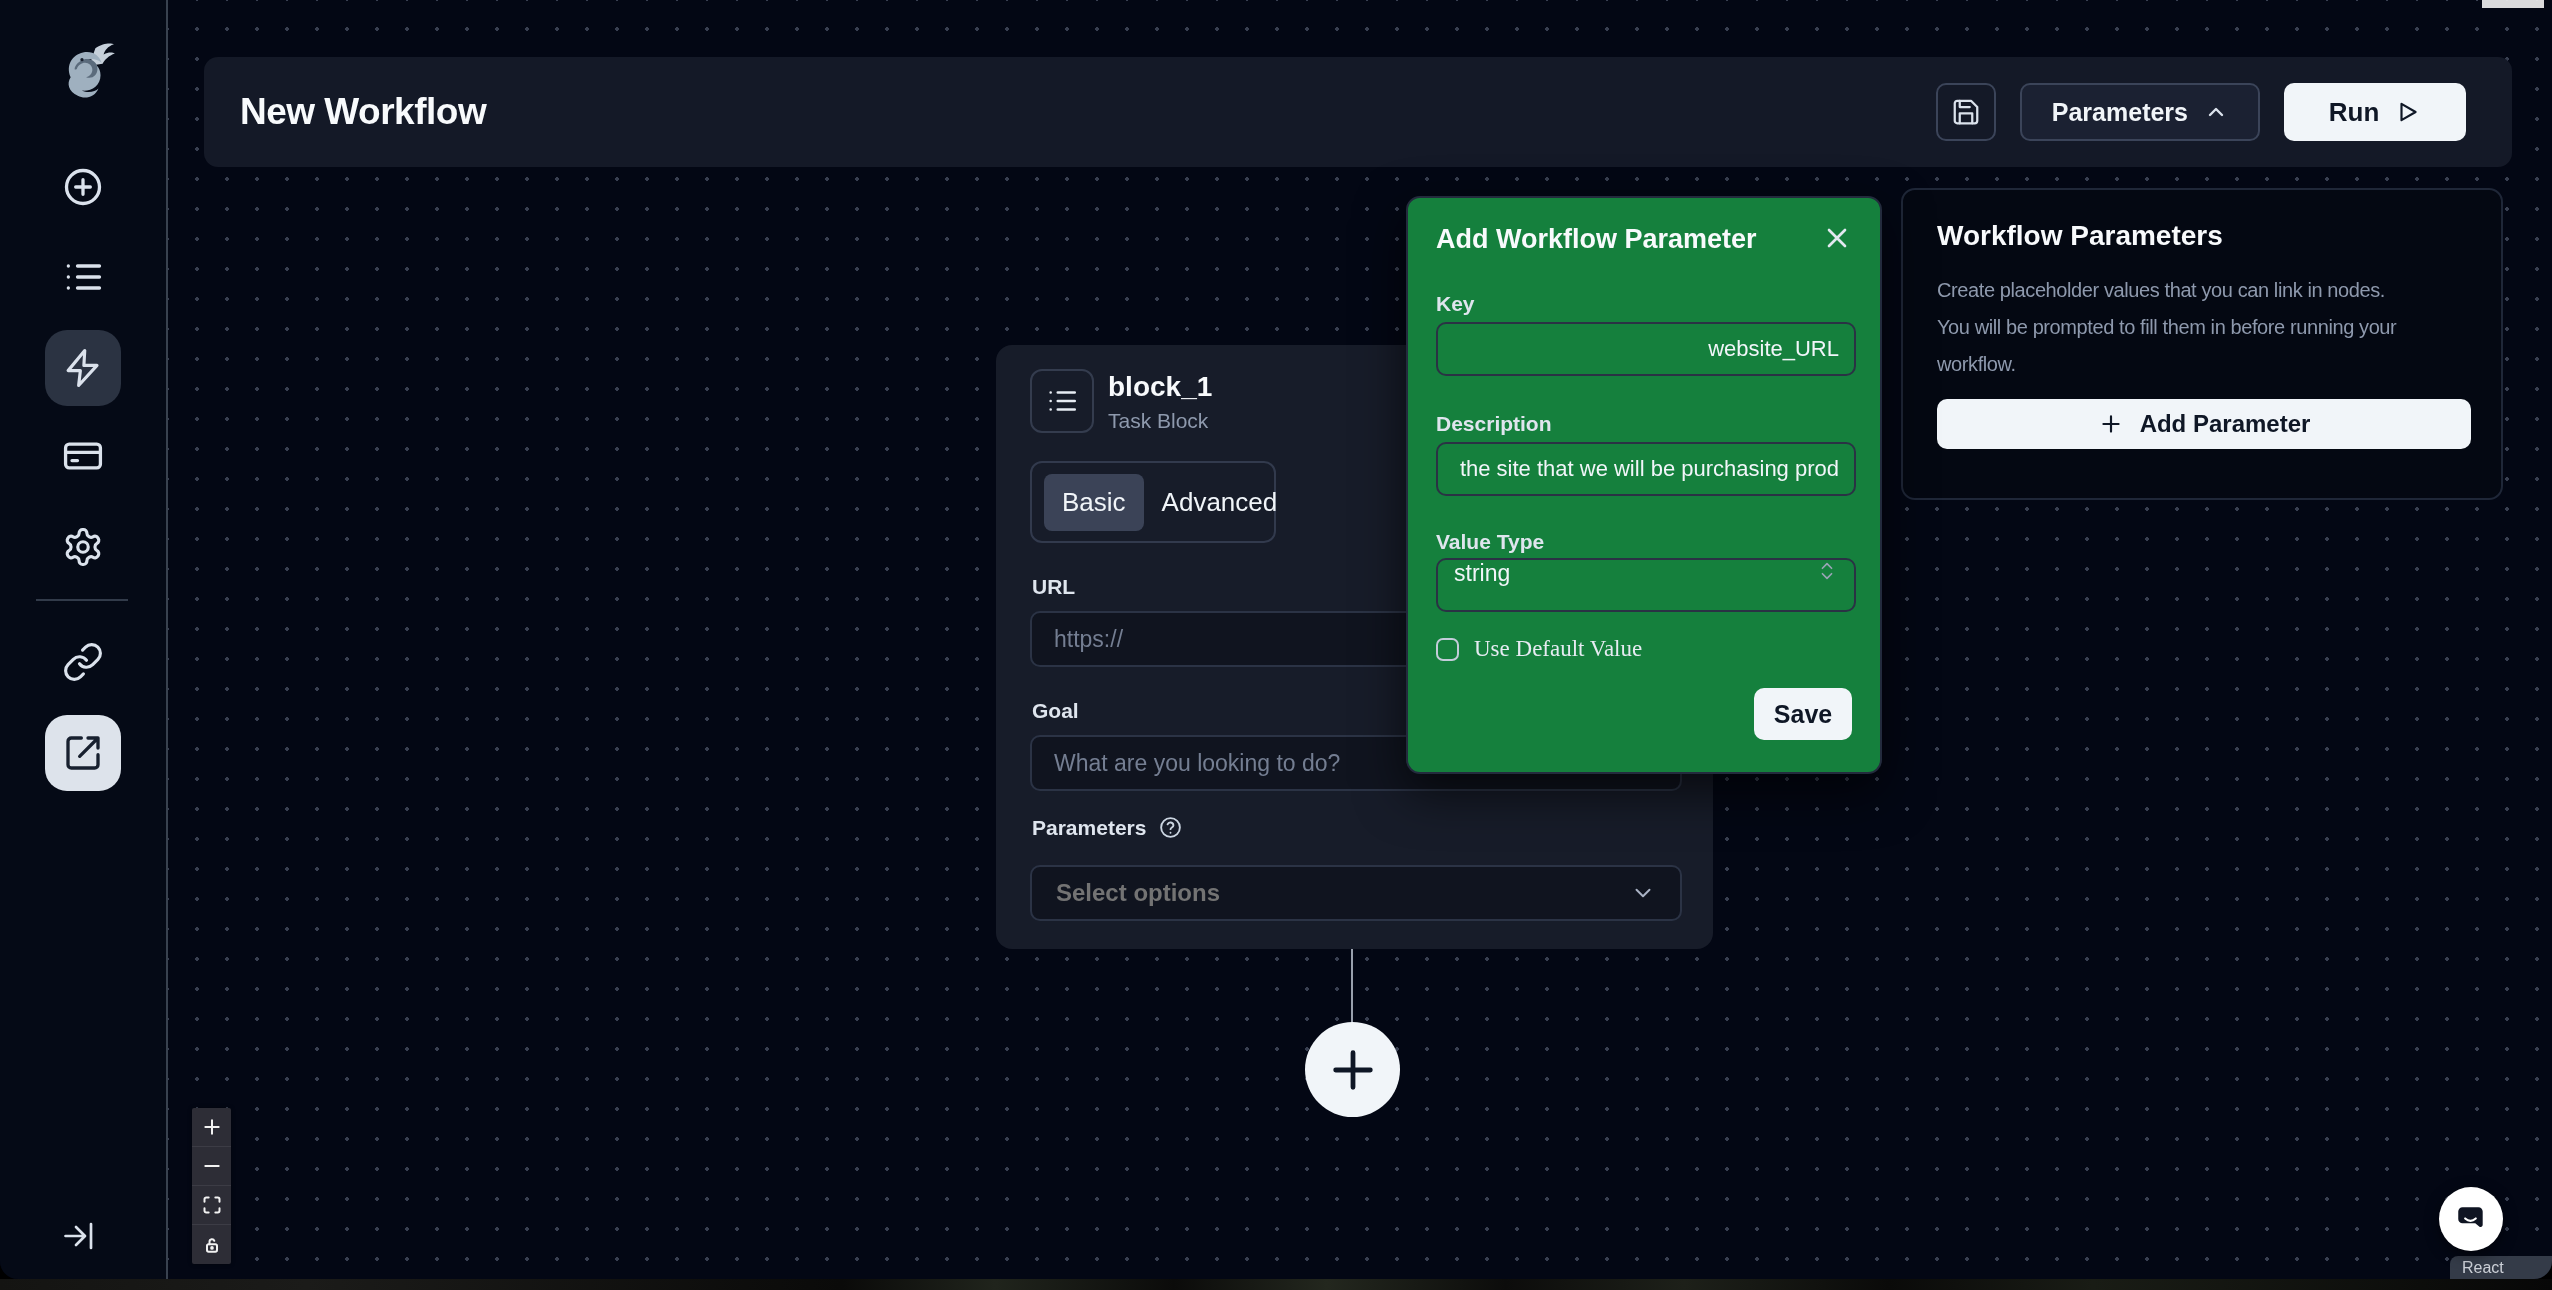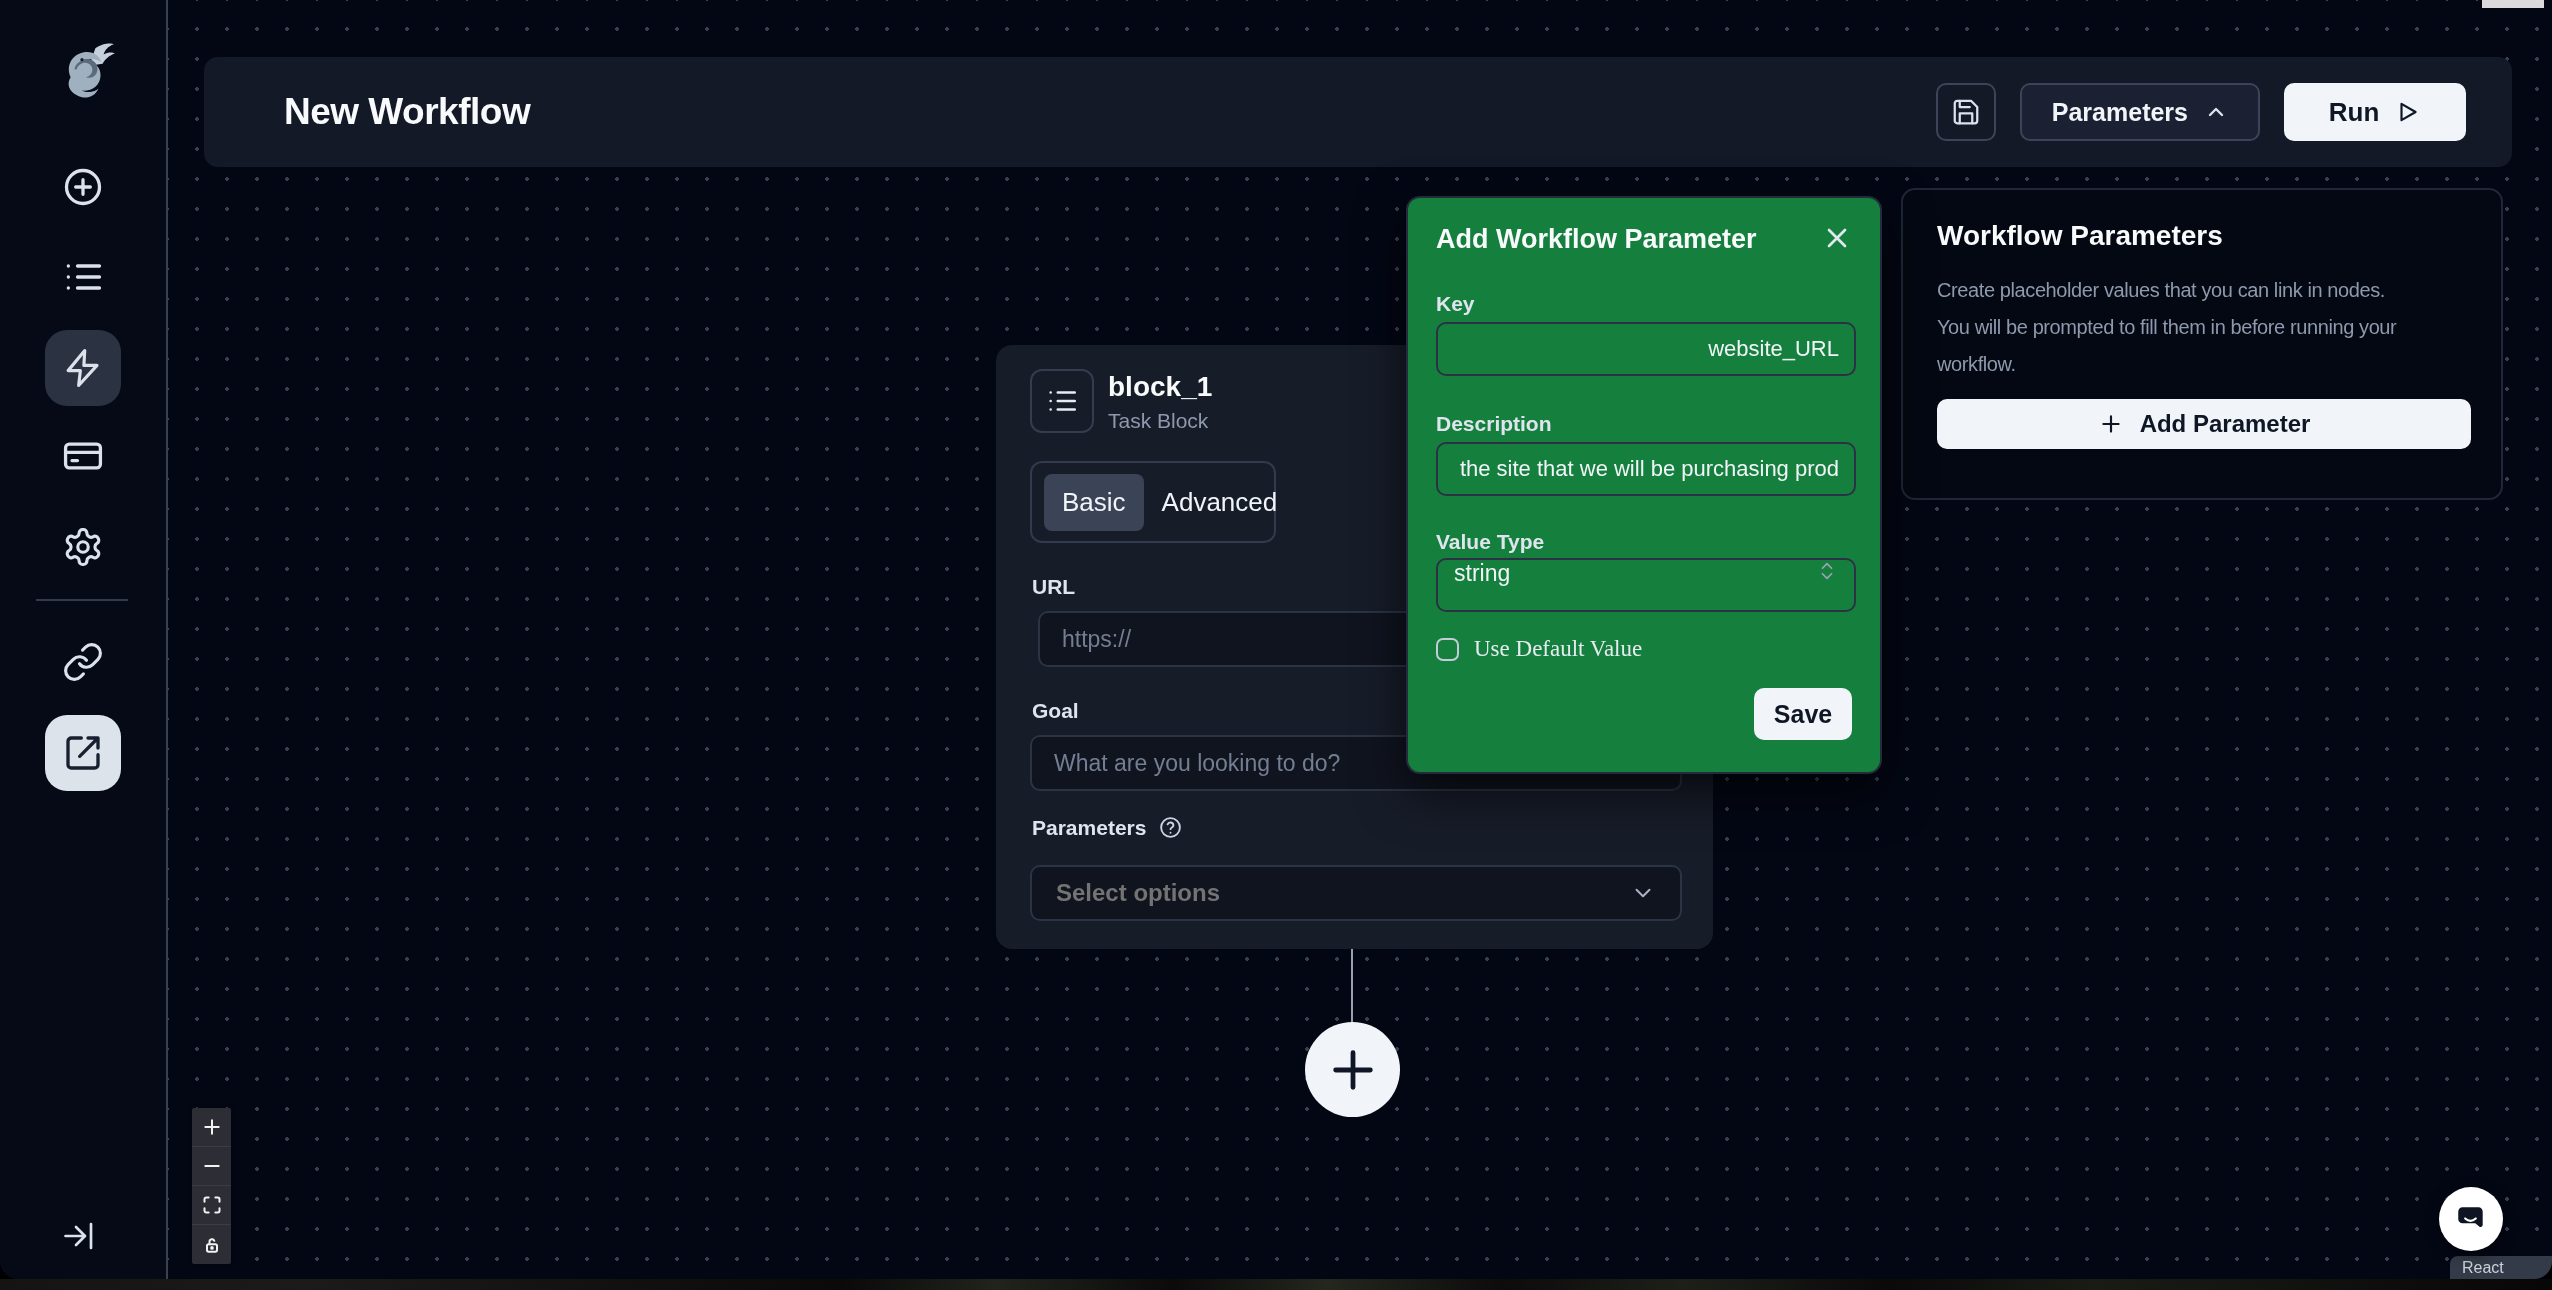--- a/index.html
+++ b/index.html
@@ -36,21 +36,21 @@
   .side-btn.active-dark  { background:#2b3342; }
   .side-btn.active-light { background:#dde3eb; }
   .side-divider { position:absolute; left:36px; top:599px; width:92px; height:2px; background:#323b4a; }
   .icon-stroke { fill:none; stroke:#dbe2ec; stroke-width:1.8; stroke-linecap:round; stroke-linejoin:round; }
   .icon-dark   { fill:none; stroke:#17202f; stroke-width:2;   stroke-linecap:round; stroke-linejoin:round; }
 
   
   .header {
     position:absolute; left:204px; top:57px; width:2308px; height:110px;
     background:#141927; border-radius:14px; z-index:20;
-    display:flex; align-items:center;padding-left:44px;
+    display:flex; align-items:center;
   }
   .header-title { margin-left:36px; font-size:37px; font-weight:700; letter-spacing:-.5px; color:#f8fafc; }
   .header-actions { position:absolute; right:46px; top:26px; height:58px; display:flex; gap:24px; align-items:center; }
   .icon-btn {
     width:60px; height:58px; border:2px solid #3b4459; border-radius:10px;
     background:transparent; display:flex; align-items:center; justify-content:center; cursor:pointer;
   }
   .btn-outline {
     height:58px; padding:0 30px; border:2px solid #3b4459; border-radius:10px;
     background:#1b2132; color:#f1f5f9; font-size:25px; font-weight:600;
@@ -278,21 +278,21 @@
       </div>
       <div class="node-title">block_1</div>
       <div class="node-subtitle">Task Block</div>
 
       <div class="tabs">
         <div class="tab active">Basic</div>
         <div class="tab">Advanced</div>
       </div>
 
       <div class="field-label" style="top:230px">URL</div>
-      <input class="text-input" style="top: 266px; margin-left: 8px;" placeholder="https://">
+      <input class="text-input" style="top: 266px;" placeholder="https://">
 
       <div class="field-label" style="top:354px">Goal</div>
       <input class="text-input" style="top: 390px;" placeholder="What are you looking to do?">
 
       <div class="params-row">
         <span class="field-label" style="position:static">Parameters</span>
         <svg width="25" height="25" viewBox="0 0 24 24" class="icon-stroke" style="stroke:#cbd5e1">
           <circle cx="12" cy="12" r="9"></circle>
             <path d="M9.2 9a2.9 2.9 0 0 1 5.6 1c0 1.9-2.8 2-2.8 3.6M12 17h.01"></path>
         </svg>

